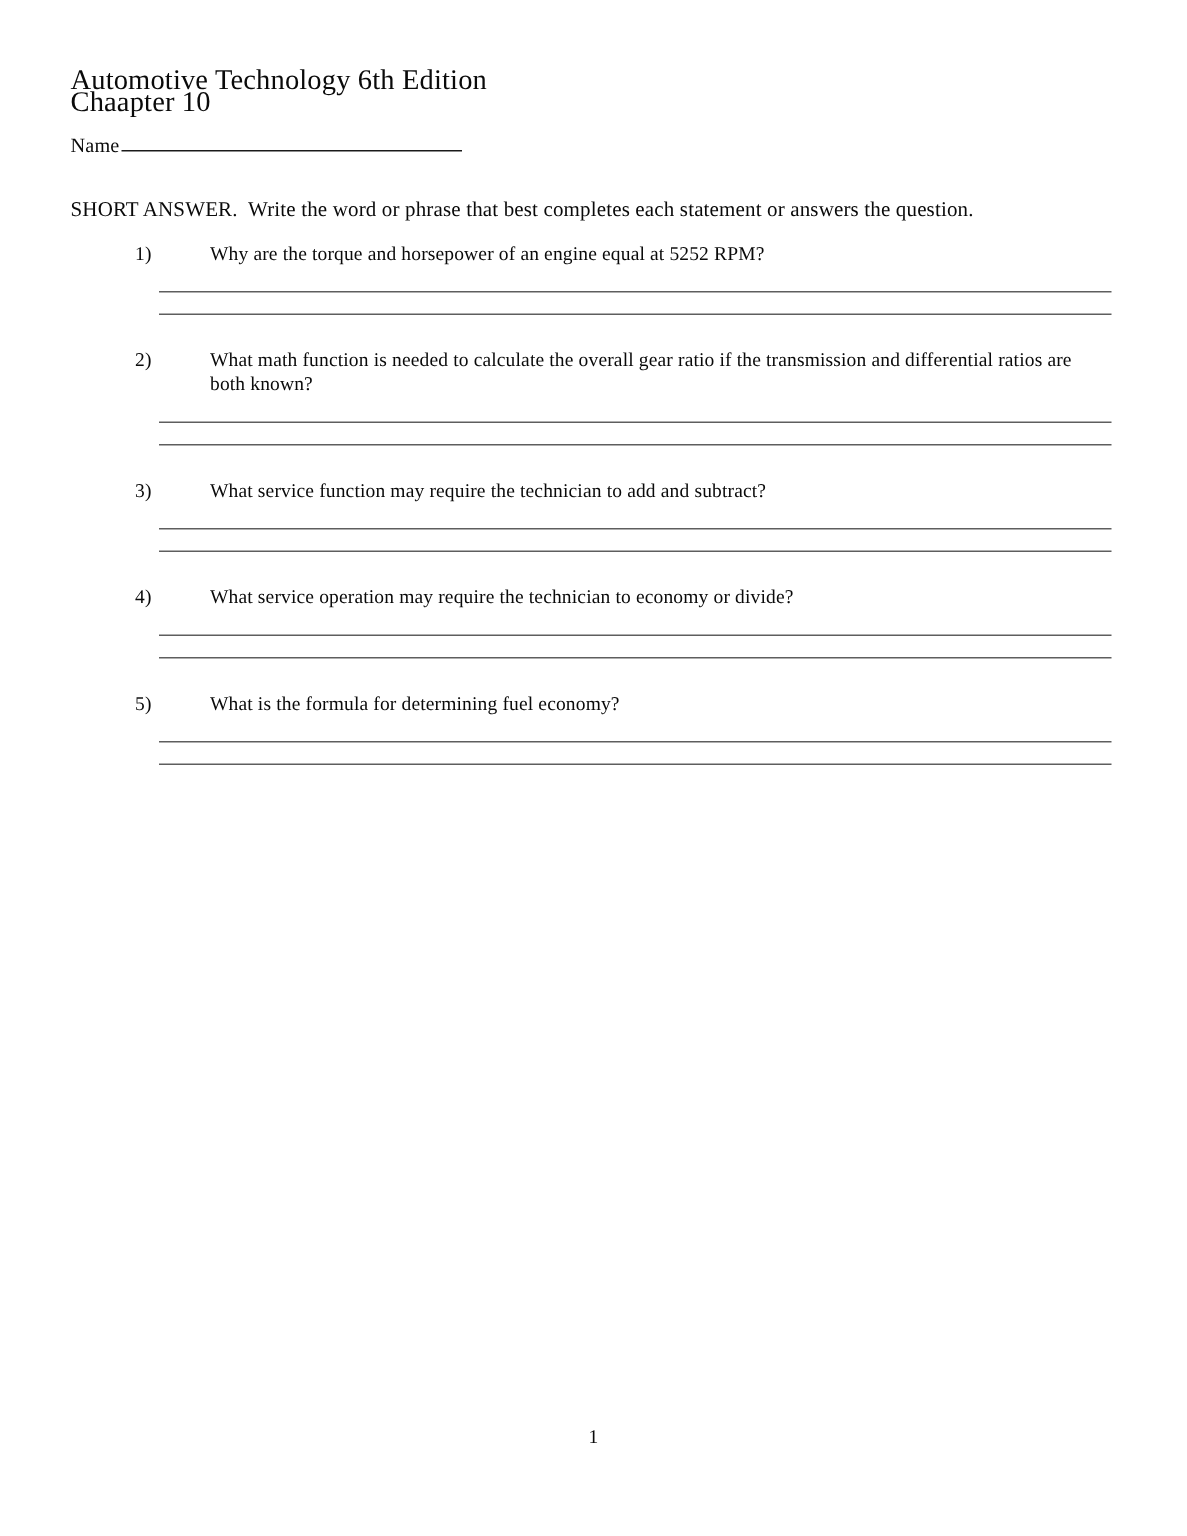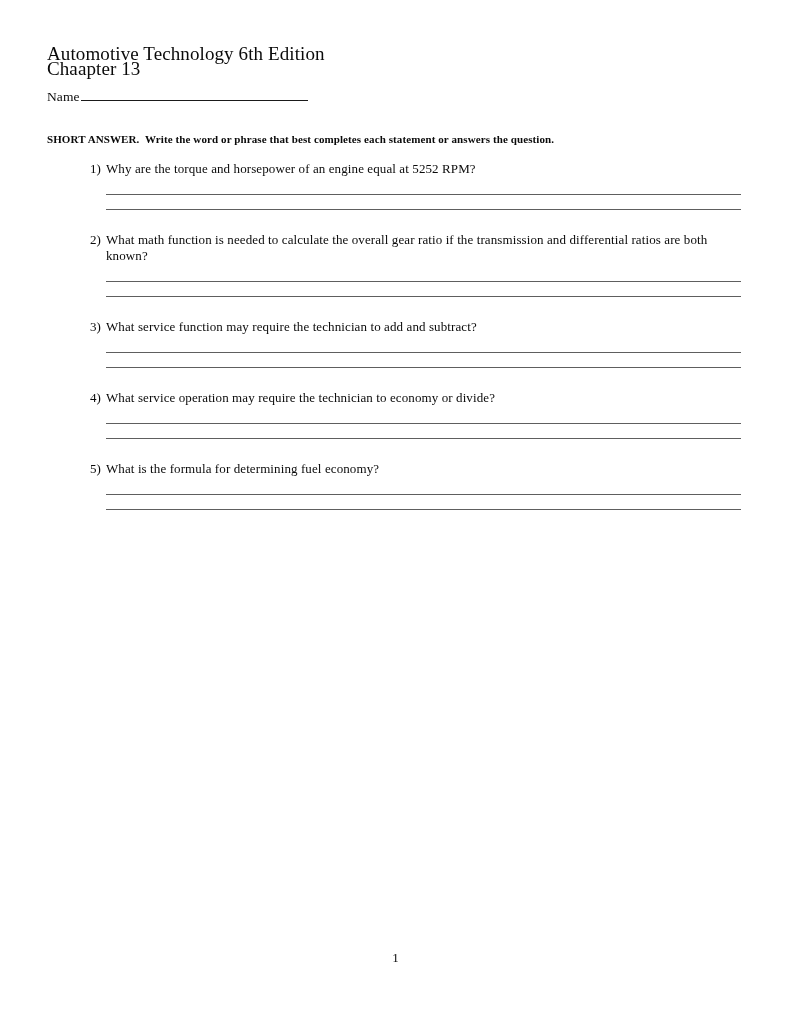--- a/index.html
+++ b/index.html
@@ -37,41 +37,41 @@
     height: 13px;
     border-bottom: 1.4px solid #1a1a1a;
     margin-left: 1px;
   }
 
   .instructions {
     position: absolute;
     left: 47px;
     top: 133px;
     width: 710px;
-    font-size: 11px;
-    font-weight: bold;
+    font-size: 14px;
+    font-weight: normal;
     letter-spacing: 0.1px;
     white-space: pre-wrap;
   }
 
   .questions {
     position: absolute;
     left: 90px;
     top: 161px;
     width: 651px;
   }
   .question { margin-bottom: 22px; }
   .q-row {
     display: flex;
     font-size: 13px;
     line-height: 16px;
     letter-spacing: 0.1px;
   }
   .q-num { flex: 0 0 16px; }
-  .q-text { flex: 1 1 auto; }
+  .q-text { flex: 1 1 auto; margin-left: 34px; }
   .answer-line {
     margin-left: 16px;
     height: 15px;
     border-bottom: 1px solid #5e5e5e;
   }
   .answer-line.first { margin-top: 3px; }
 
   .footer {
     position: absolute;
     left: 0;
@@ -81,21 +81,21 @@
     font-size: 13px;
   }
 </style>
 </head>
 <body>
 
 <div class="page">
 
   <div class="header">
     <div>Automotive Technology 6th Edition</div>
-    <div>Chaapter 13</div>
+    <div>Chaapter 10</div>
   </div>
 
   <div class="name-row">
     <span class="name-label">Name</span><span class="name-line"></span>
   </div>
 
   <div class="instructions">SHORT ANSWER.  Write the word or phrase that best completes each statement or answers the question.</div>
 
   <div class="questions" id="questions">
   <div class="question">

